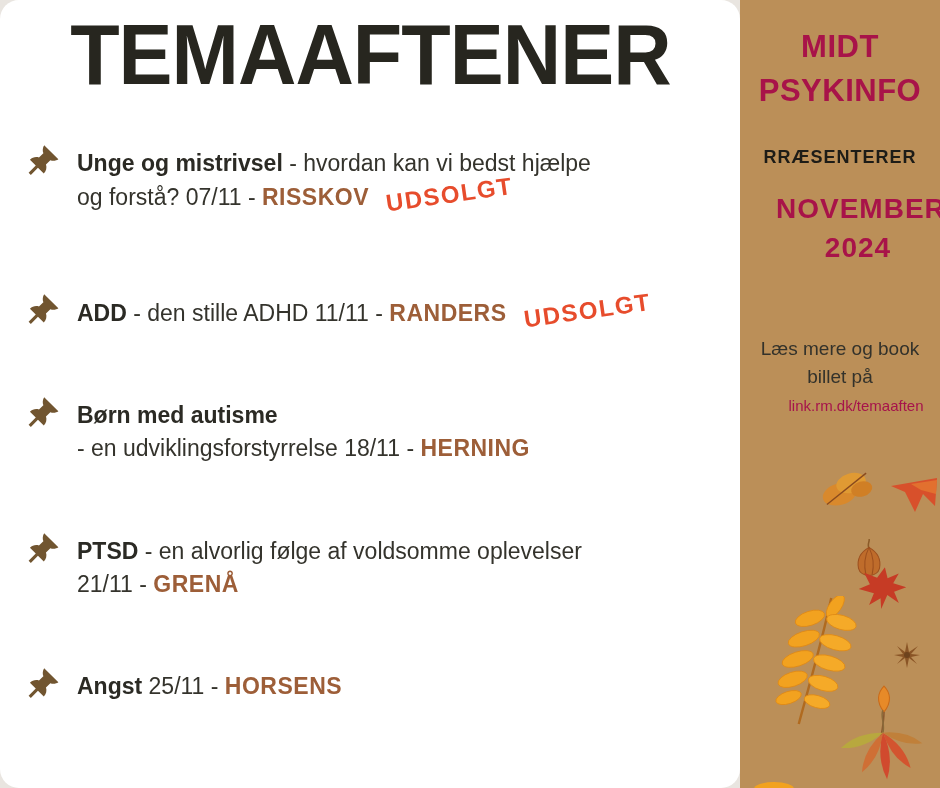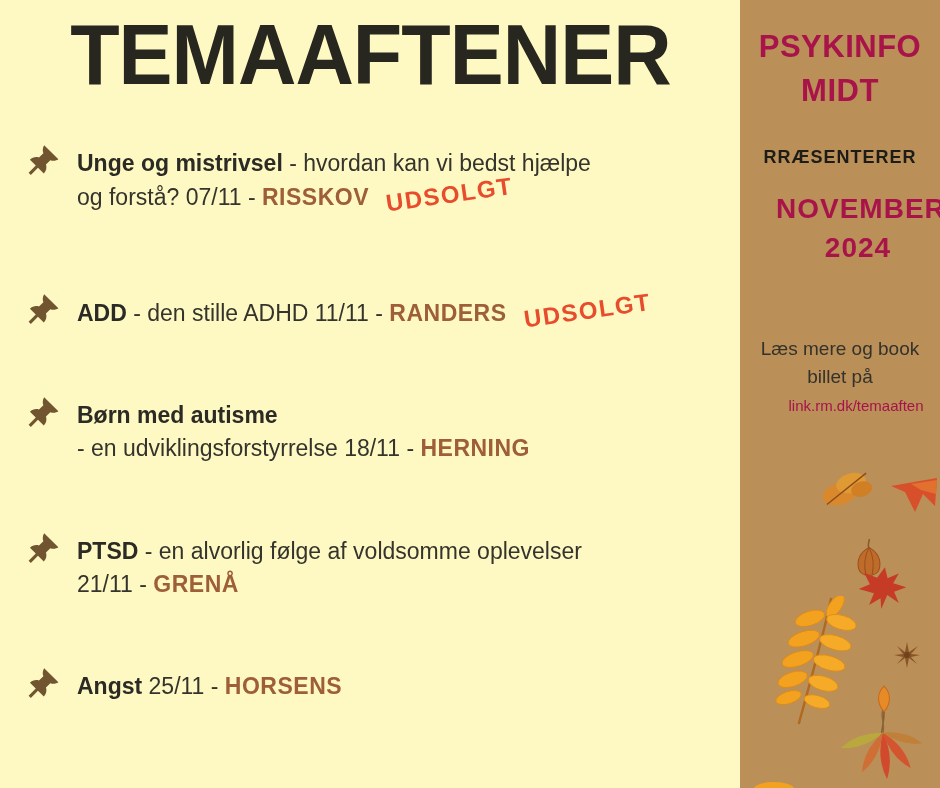--- a/index.html
+++ b/index.html
@@ -1,21 +1,21 @@
 <!DOCTYPE html>
 <html><head>
 <meta charset="utf-8">
 <style>
   * { margin:0; padding:0; box-sizing:border-box; }
   html,body { width:940px; height:788px; }
   body { font-family:"Liberation Sans", sans-serif; overflow:hidden; }
   .poster { position:relative; width:940px; height:788px; background:#e9e5e0; overflow:hidden; }
 
   
-  .main { position:absolute; left:0; top:0; width:740px; height:788px; background:#fef9c3; overflow:hidden; }
+  .main { position:absolute; left:0; top:0; width:740px; height:788px; background:#ffffff; overflow:hidden;border-radius:19px; }
   .title-wrap { position:absolute; top:2px; left:0; width:740px; text-align:center; }
   .title { display:inline-block; font-size:86px; font-weight:bold; letter-spacing:-1px;
            color:#27261f; transform:scaleX(.94); transform-origin:center; line-height:104px; }
 
   .event { position:absolute; left:26px; right:24px; display:flex; align-items:flex-start; gap:16px; }
   .pin { width:35px; height:35px; flex:0 0 35px; margin-top:-3px; }
   .event-text { flex:1; font-size:23px; line-height:33px; color:#34332c; }
   .ename { font-weight:bold; color:#2b2a24;text-align:right; }
   .city { font-weight:bold; color:#9d5e38; letter-spacing:.5px; }
   .badge { display:inline-block; color:#e74c2c; font-weight:bold; font-size:24px; letter-spacing:1.5px;
@@ -88,22 +88,22 @@
         <path fill="#715530" d="M13.5 1.8 l8.7 8.7 c-1.6 1.1 -3.7 1.3 -5.5 .6 l-3 3 c.7 2.1 .2 4.5 -1.5 6.2 l-4 -4 -4.9 4.9 -1.5 -1.5 4.9 -4.9 -4 -4 c1.7 -1.7 4.1 -2.2 6.2 -1.5 l3 -3 c-.7 -1.8 -.5 -3.9 .6 -5.5 z"></path>
       </svg>
       <div class="event-text">
         <div class="line"><b class="ename">Angst</b><span> 25/11 - </span><b class="city">HORSENS</b></div>
       </div>
     </div>
   </div>
 
   <div class="sidebar">
     <div class="brand">
+      <div>MIDT</div>
       <div>PSYKINFO</div>
-      <div>MIDT</div>
     </div>
     <div class="presents">RRÆSENTERER</div>
     <div class="month">
       <div>NOVEMBER</div>
       <div>2024</div>
     </div>
     <div class="cta">
       <div>Læs mere og book</div>
       <div>billet på</div>
     </div>

